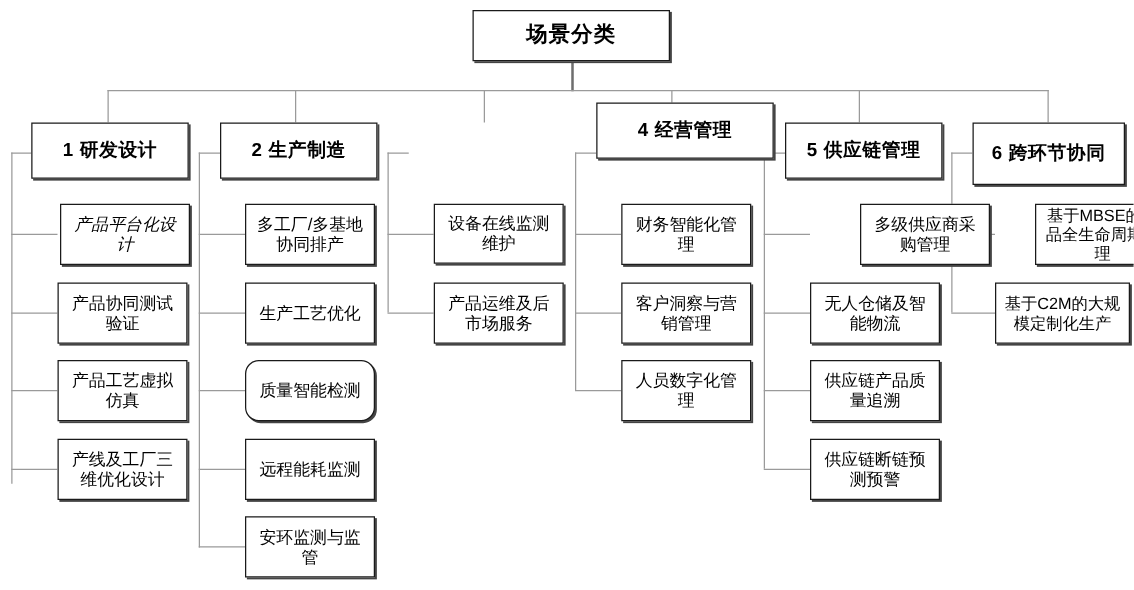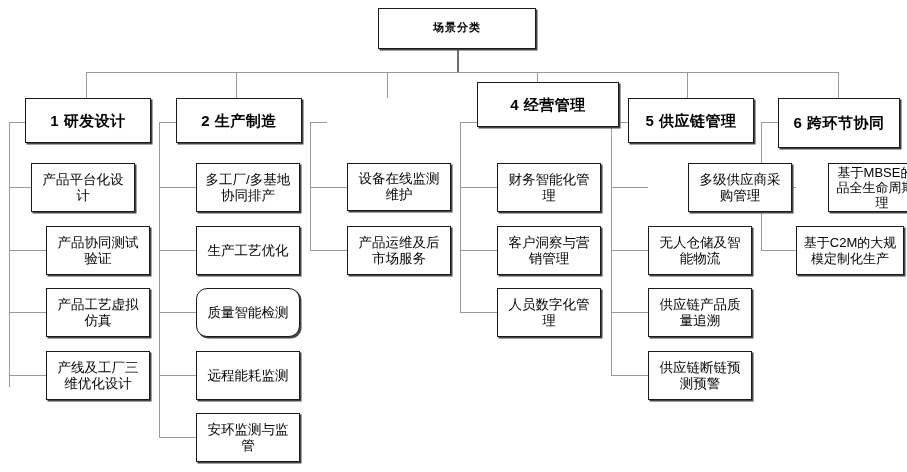--- a/index.html
+++ b/index.html
@@ -31,23 +31,22 @@
   }
   .node span{
     display:block;
     line-height:1.18;
     padding:0 4px;
     white-space:pre-line;
   }
 
   .root{
     font-weight:bold;
-    font-size:11px;
+    font-size:17px;
     letter-spacing:1px;
-    font-family:Liberation Mono, monospace;
   }
   .head{
     font-weight:bold;
     font-size:15px;
     letter-spacing:.5px;
   }
   .leaf{
     font-weight:normal;
     font-size:13.5px;
     letter-spacing:0px;
@@ -117,21 +116,21 @@
   <div class="ln h" style="left:761px;top:187px;width:35px;"></div>
   <div class="ln h" style="left:761px;top:250px;width:35px;"></div>
 
   <div class="node root" style="left:378px;top:8px;width:158px;height:41px;">
     <span>场景分类</span>
   </div>
 
   <div class="node head" style="left:25px;top:98px;width:126px;height:45px;">
     <span>1 研发设计</span>
   </div>
-  <div class="node leaf" style="left:31px;top:163px;width:104px;height:49px;">
+  <div class="node leaf" style="left:48px;top:163px;width:104px;height:49px;font-style:italic;">
     <span>产品平台化设计</span>
   </div>
   <div class="node leaf" style="left:46px;top:226px;width:104px;height:49px;">
     <span>产品协同测试验证</span>
   </div>
   <div class="node leaf" style="left:46px;top:351px;width:104px;height:49px;">
     <span>产线及工厂三维优化设计</span>
   </div>
   <div class="node leaf" style="left:46px;top:288px;width:104px;height:49px;">
     <span>产品工艺虚拟仿真</span>

